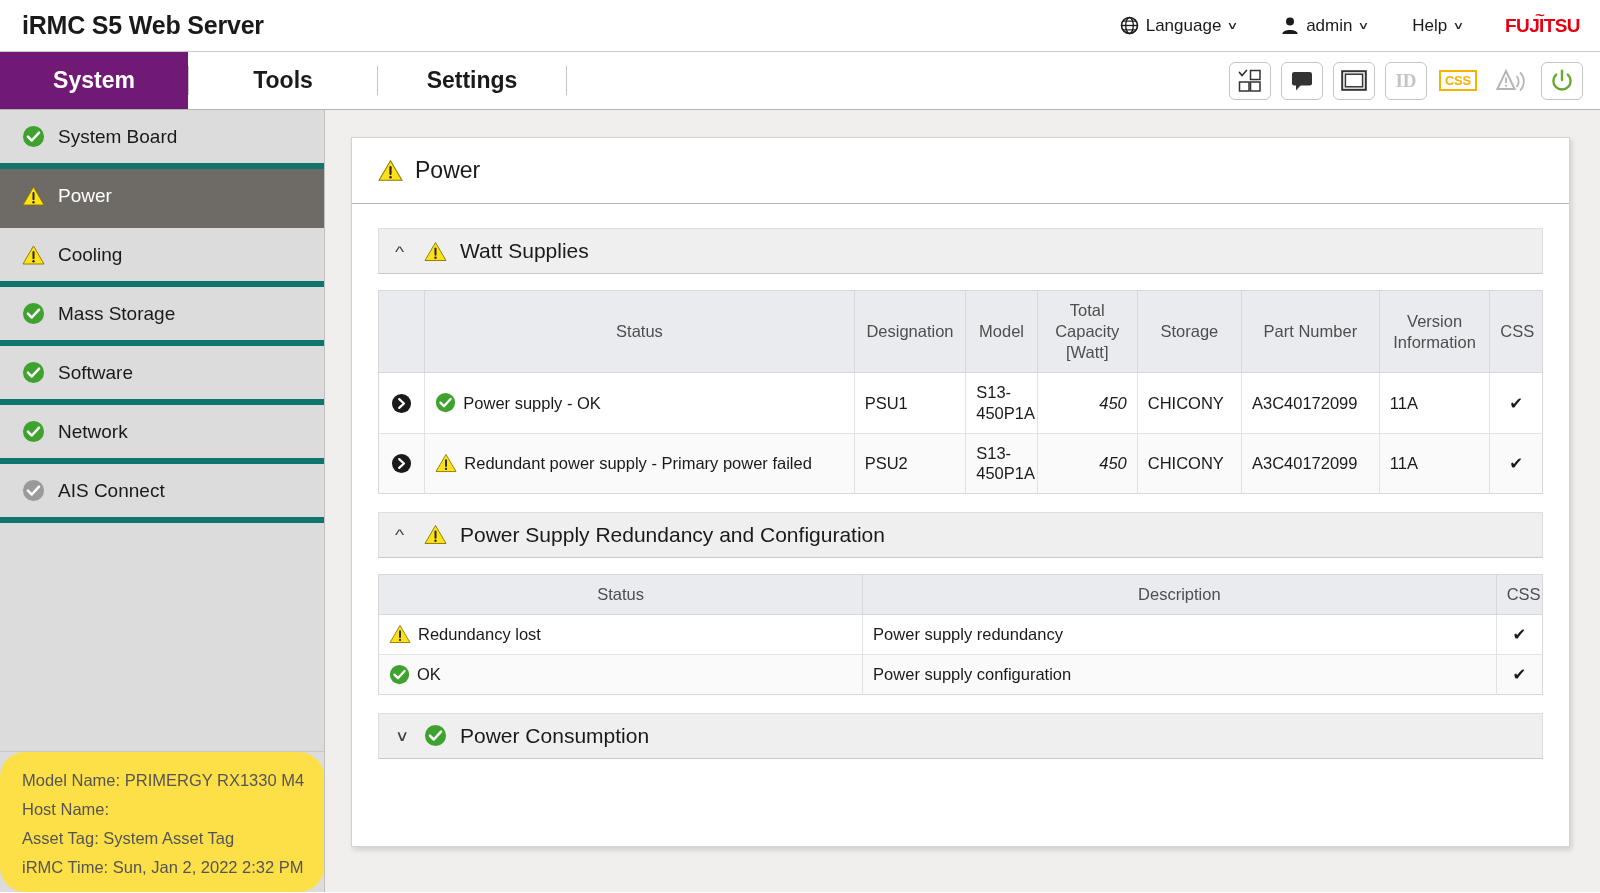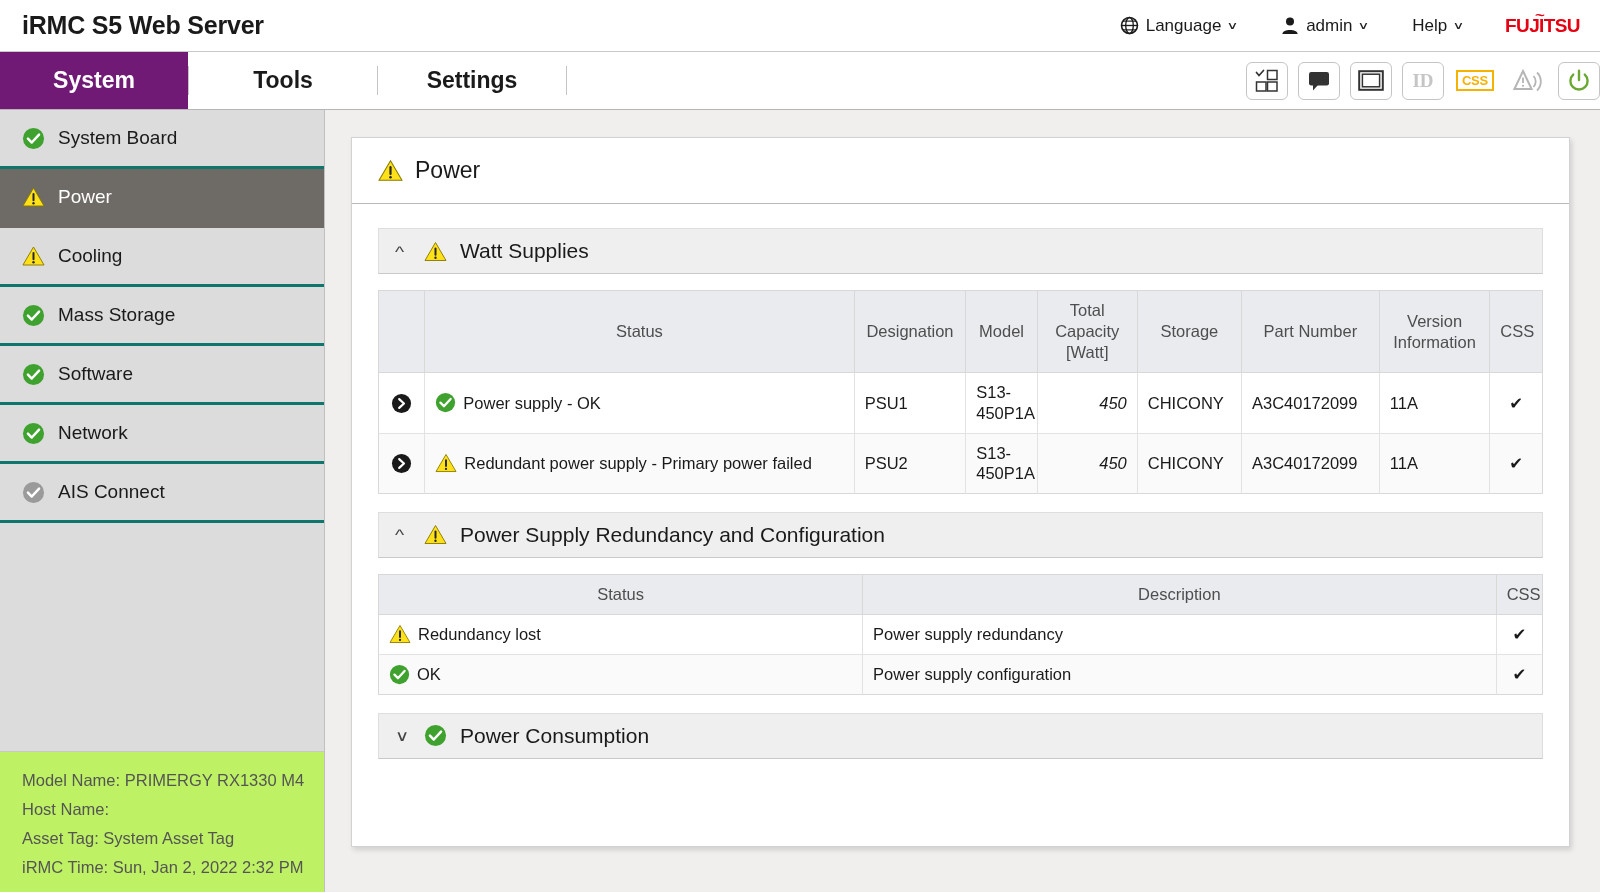--- a/index.html
+++ b/index.html
@@ -102,20 +102,21 @@
     width: 1px;
     background: #c4c4c4;
     margin: 14px 0;
     flex: 0 0 1px;
   }
   .nav-icons {
     margin-left: auto;
     display: flex;
     align-items: center;
     gap: 10px;
+    padding-right: 17px;
   }
   .nav-icon-btn {
     width: 42px; height: 38px;
     border: 1px solid #c5c5c5;
     border-radius: 6px;
     background: #fff;
     display: flex;
     align-items: center;
     justify-content: center;
     cursor: pointer;
@@ -156,36 +157,37 @@
     position: relative;
   }
   .side-item {
     height: 59px;
     display: flex;
     align-items: center;
     gap: 13px;
     padding-left: 22px;
     font-size: 19px;
     color: #1a1a1a;
-    border-bottom: 3px solid #0f766e;
+    border-bottom: 6px solid #0f766e;
     cursor: pointer;
   }
   .side-item.active {
     background: #6e6a65;
     color: #ffffff;
     border-bottom-color: #6e6a65;
   }
   .side-spacer { flex: 1; border-bottom: 1px solid #c8c8c8; }
   .side-footer {
-    background: #bef264;
+    background: #fde047;
     padding: 14px 0 16px 22px;
     height: 140px;
     font-size: 16.5px;
     color: #555555;
     line-height: 1.76;
+    border-radius: 25px;
   }
 
   
   .main {
     flex: 1;
     padding: 27px 30px 0 26px;
     overflow: hidden;
   }
   .panel {
     background: #ffffff;

